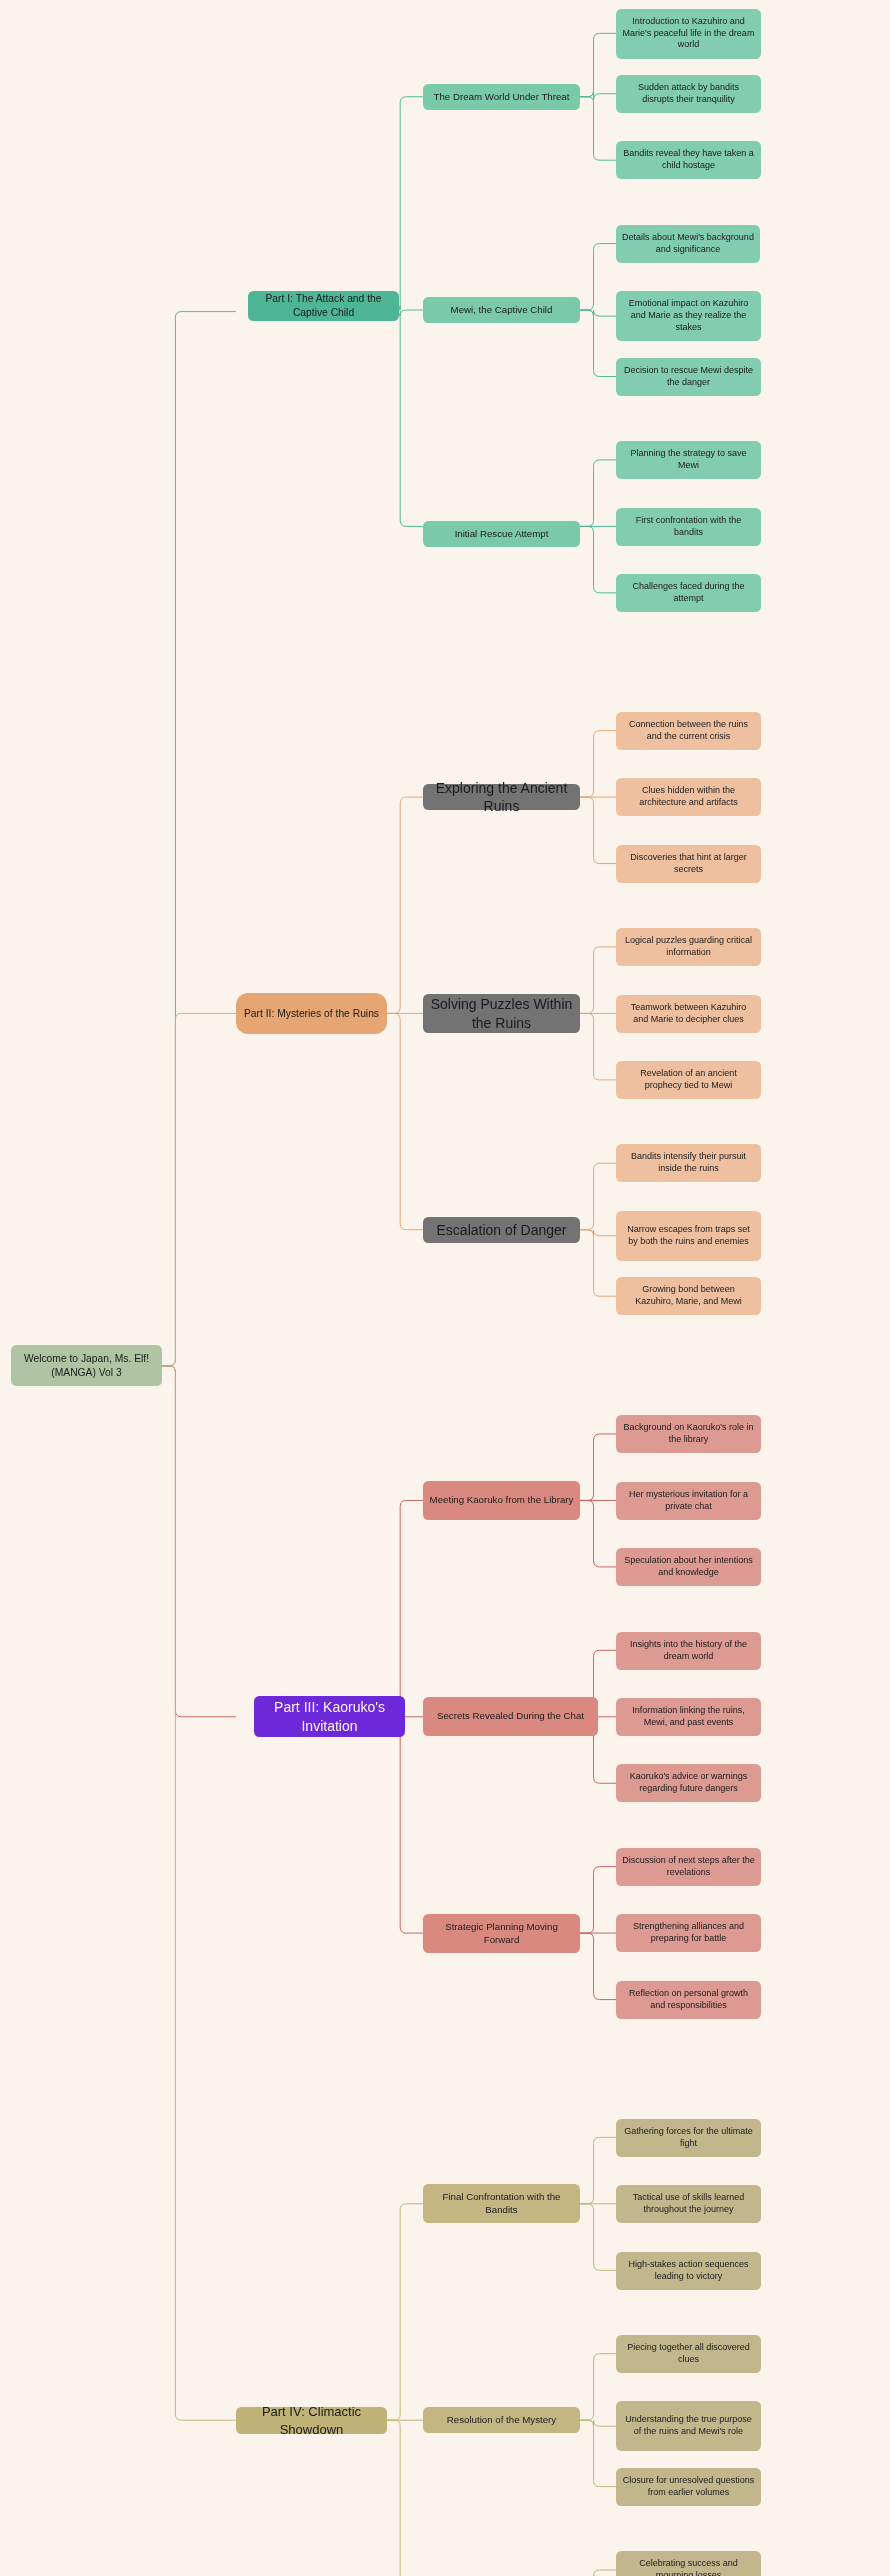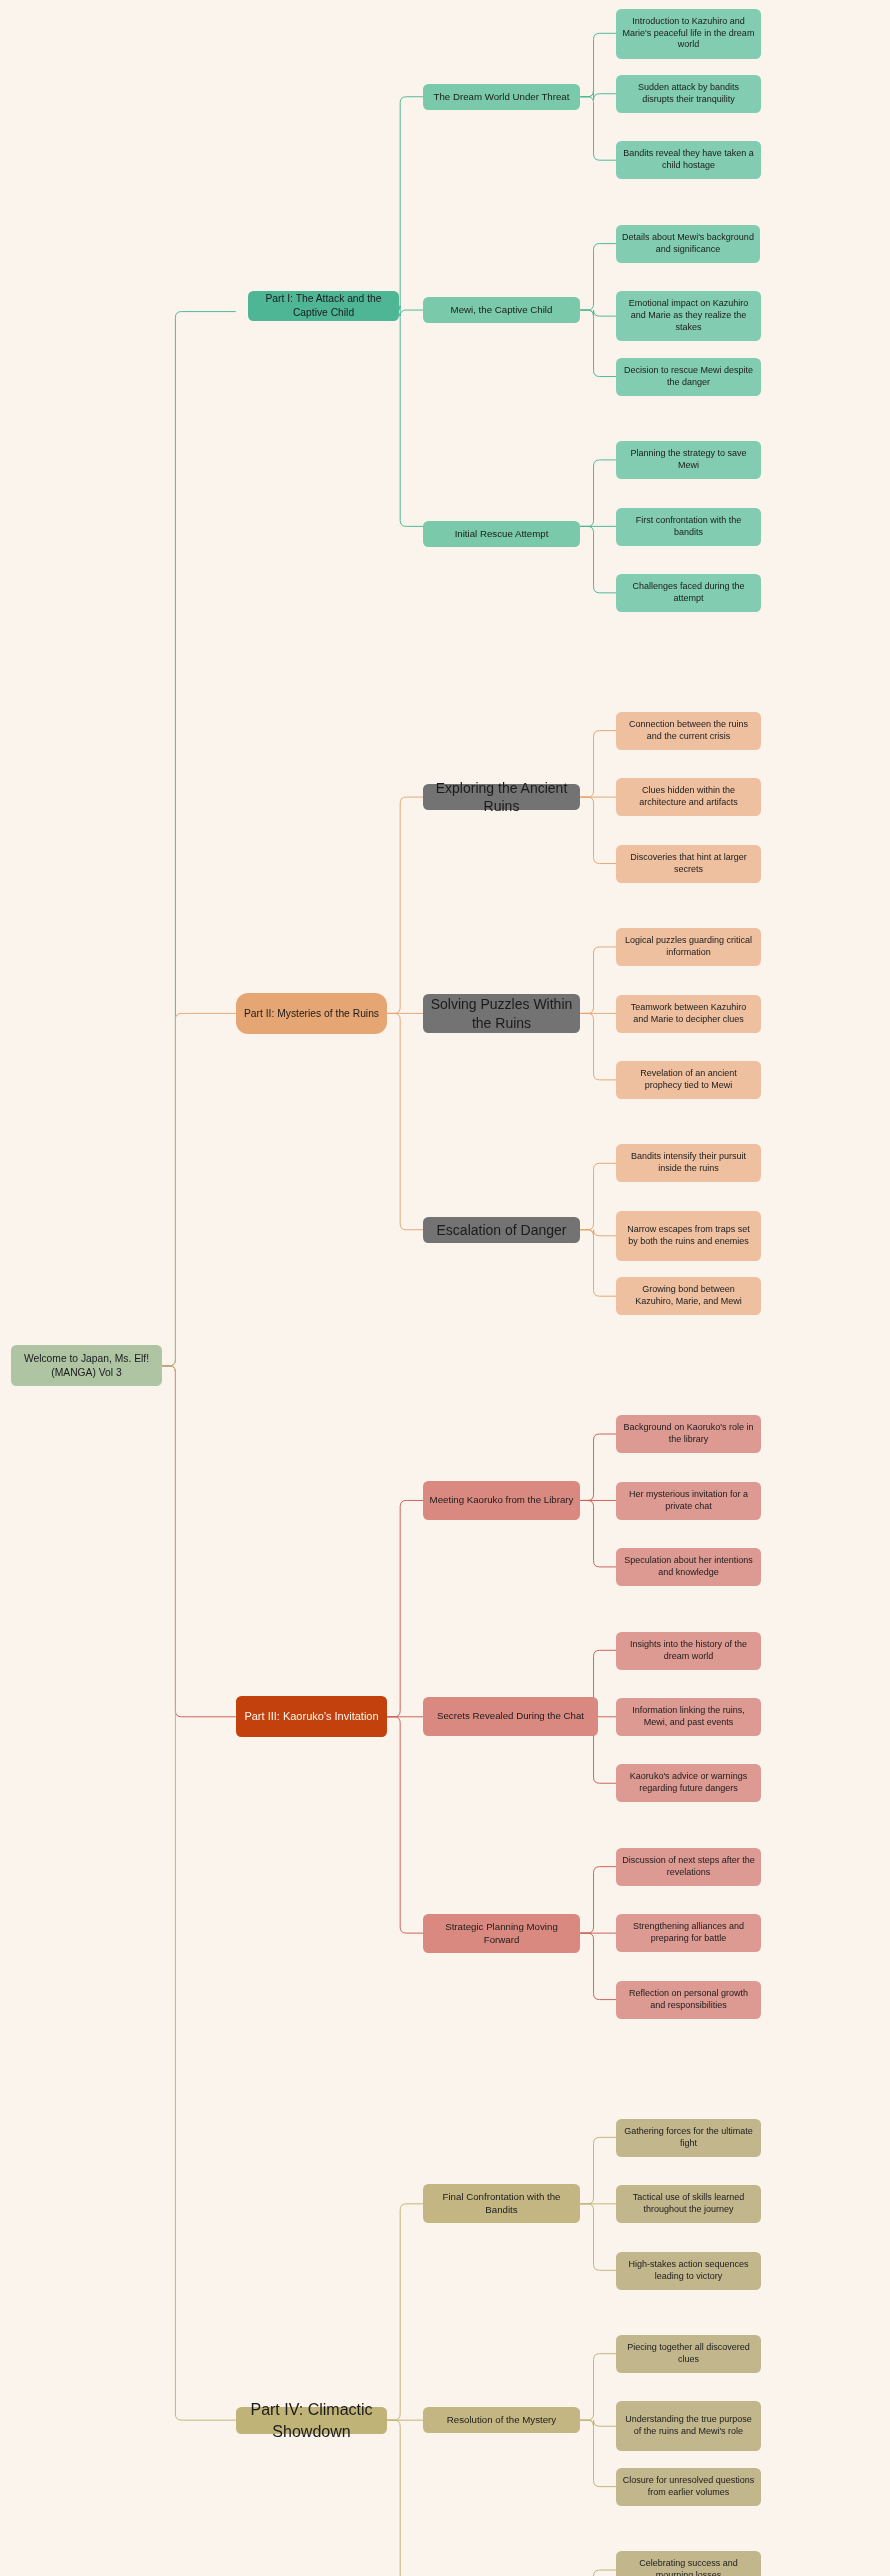--- a/index.html
+++ b/index.html
@@ -50,26 +50,26 @@
   .node.l2-p1 { background: #79c9aa; font-size: 9.7px; }
   .node.l3-p1 { background: #82cdb1; font-size: 9px; }
 
   
   .node.l1-p2 { background: #e6a濃; }
   .node.l1-p2 { background: #e5a673; font-size: 10.3px; border-radius: 12px; }
   .node.l2-p2 { background: #737373; font-size: 14px; }
   .node.l3-p2 { background: #eec0a0; font-size: 9px; }
 
   
-  .node.l1-p3 { background: #c2410c; font-size: 11px; color: #fdf6ef; }
+  .node.l1-p3 { background: #6d28d9; font-size: 14px; color: #fdf6ef; margin-left: 18px; }
   .node.l2-p3 { background: #d9897f; font-size: 9.7px; }
   .node.l3-p3 { background: #dd9a92; font-size: 9px; }
 
   
-  .node.l1-p4 { background: #c0b378; font-size: 16px; }
+  .node.l1-p4 { background: #c0b378; font-size: 13px; }
   .node.l2-p4 { background: #c3b682; font-size: 9.7px; }
   .node.l3-p4 { background: #c2b68d; font-size: 9px; }
 </style>
 </head>
 <body>
 
 <div id="mindmap">
   <svg id="edges" viewBox="0 0 1474 4263" width="891" height="2576">
       <path d="M 960 160.125 L 972 160.125 Q 982 160.125 982 150.125 L 982 65.15 Q 982 55.150000000000006 992 55.150000000000006 L 1020 55.150000000000006" fill="none" stroke="#4fb695" stroke-width="1.6"></path>
       <path d="M 960 160.125 L 972 160.125 Q 982 160.125 982 150.125 L 982 165.1 Q 982 155.1 992 155.1 L 1020 155.1" fill="none" stroke="#4fb695" stroke-width="1.6"></path>

